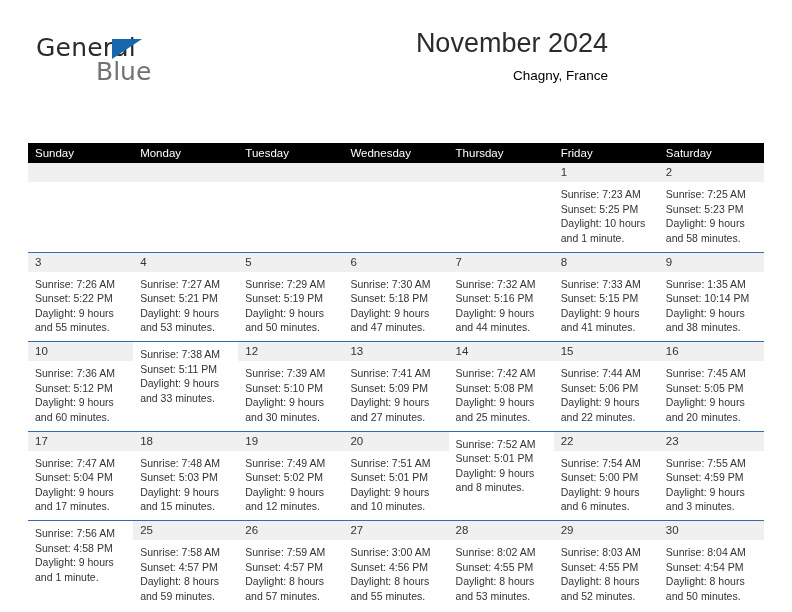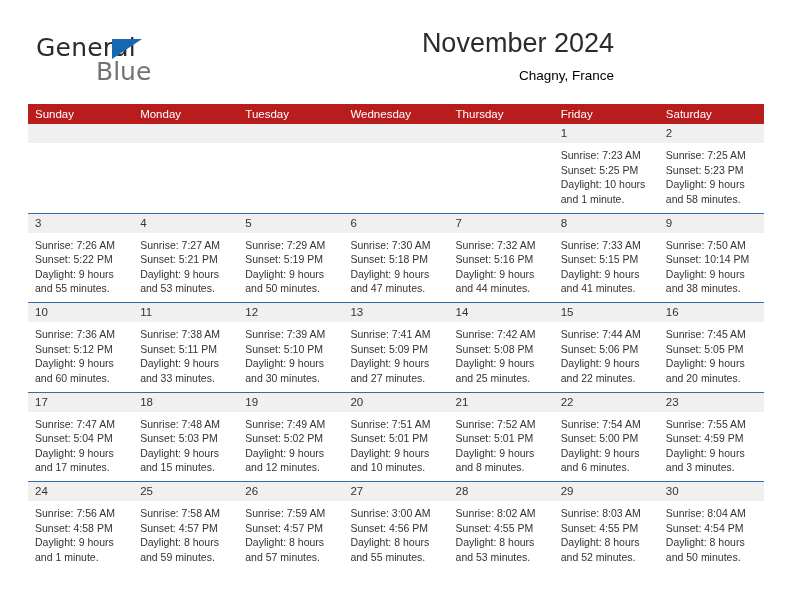--- a/index.html
+++ b/index.html
@@ -61,21 +61,21 @@
     left: 60px;
     top: 24px;
     font-size: 25px;
     color: #737373;
     font-family: "DejaVu Sans", sans-serif;
     line-height: 28px;
   }
 
   .title-wrap {
     position: absolute;
-    right: 2px;
+    right: 8px;
     top: 0;
     text-align: right;
   }
   .cal-title {
     font-size: 27px;
     color: #2b2b2b;
     font-weight: 400;
     line-height: 34px;
     white-space: nowrap;
   }
@@ -89,22 +89,23 @@
 
   
   .calendar {
     position: absolute;
     left: 28px;
     top: 104px;
     width: 736px;
   }
   .weekday-row {
     display: flex;
-    background: #b91c1c;
+    background: #000000;
     height: 20px;
+    margin-top: 39px;
   }
   .weekday {
     flex: 1 1 0;
     color: #ffffff;
     font-size: 11.5px;
     line-height: 20px;
     padding-left: 7px;
     box-sizing: border-box;
   }
   .week {
@@ -261,39 +262,38 @@
             <div class="day-info">
               <div>Sunrise: 7:33 AM</div>
               <div>Sunset: 5:15 PM</div>
               <div>Daylight: 9 hours</div>
               <div>and 41 minutes.</div>
             </div>
           </div>
           <div class="day">
             <div class="day-num-band">9</div>
             <div class="day-info">
-              <div>Sunrise: 7:50 AM</div>
+              <div>Sunrise: 1:35 AM</div>
               <div>Sunset: 10:14 PM</div>
               <div>Daylight: 9 hours</div>
               <div>and 38 minutes.</div>
             </div>
           </div>
         </div>
         <div class="week">
           <div class="day">
             <div class="day-num-band">10</div>
             <div class="day-info">
               <div>Sunrise: 7:36 AM</div>
               <div>Sunset: 5:12 PM</div>
               <div>Daylight: 9 hours</div>
               <div>and 60 minutes.</div>
             </div>
           </div>
           <div class="day">
-            <div class="day-num-band">11</div>
             <div class="day-info">
               <div>Sunrise: 7:38 AM</div>
               <div>Sunset: 5:11 PM</div>
               <div>Daylight: 9 hours</div>
               <div>and 33 minutes.</div>
             </div>
           </div>
           <div class="day">
             <div class="day-num-band">12</div>
             <div class="day-info">
@@ -371,21 +371,20 @@
           <div class="day">
             <div class="day-num-band">20</div>
             <div class="day-info">
               <div>Sunrise: 7:51 AM</div>
               <div>Sunset: 5:01 PM</div>
               <div>Daylight: 9 hours</div>
               <div>and 10 minutes.</div>
             </div>
           </div>
           <div class="day">
-            <div class="day-num-band">21</div>
             <div class="day-info">
               <div>Sunrise: 7:52 AM</div>
               <div>Sunset: 5:01 PM</div>
               <div>Daylight: 9 hours</div>
               <div>and 8 minutes.</div>
             </div>
           </div>
           <div class="day">
             <div class="day-num-band">22</div>
             <div class="day-info">
@@ -400,21 +399,20 @@
             <div class="day-info">
               <div>Sunrise: 7:55 AM</div>
               <div>Sunset: 4:59 PM</div>
               <div>Daylight: 9 hours</div>
               <div>and 3 minutes.</div>
             </div>
           </div>
         </div>
         <div class="week">
           <div class="day">
-            <div class="day-num-band">24</div>
             <div class="day-info">
               <div>Sunrise: 7:56 AM</div>
               <div>Sunset: 4:58 PM</div>
               <div>Daylight: 9 hours</div>
               <div>and 1 minute.</div>
             </div>
           </div>
           <div class="day">
             <div class="day-num-band">25</div>
             <div class="day-info">

